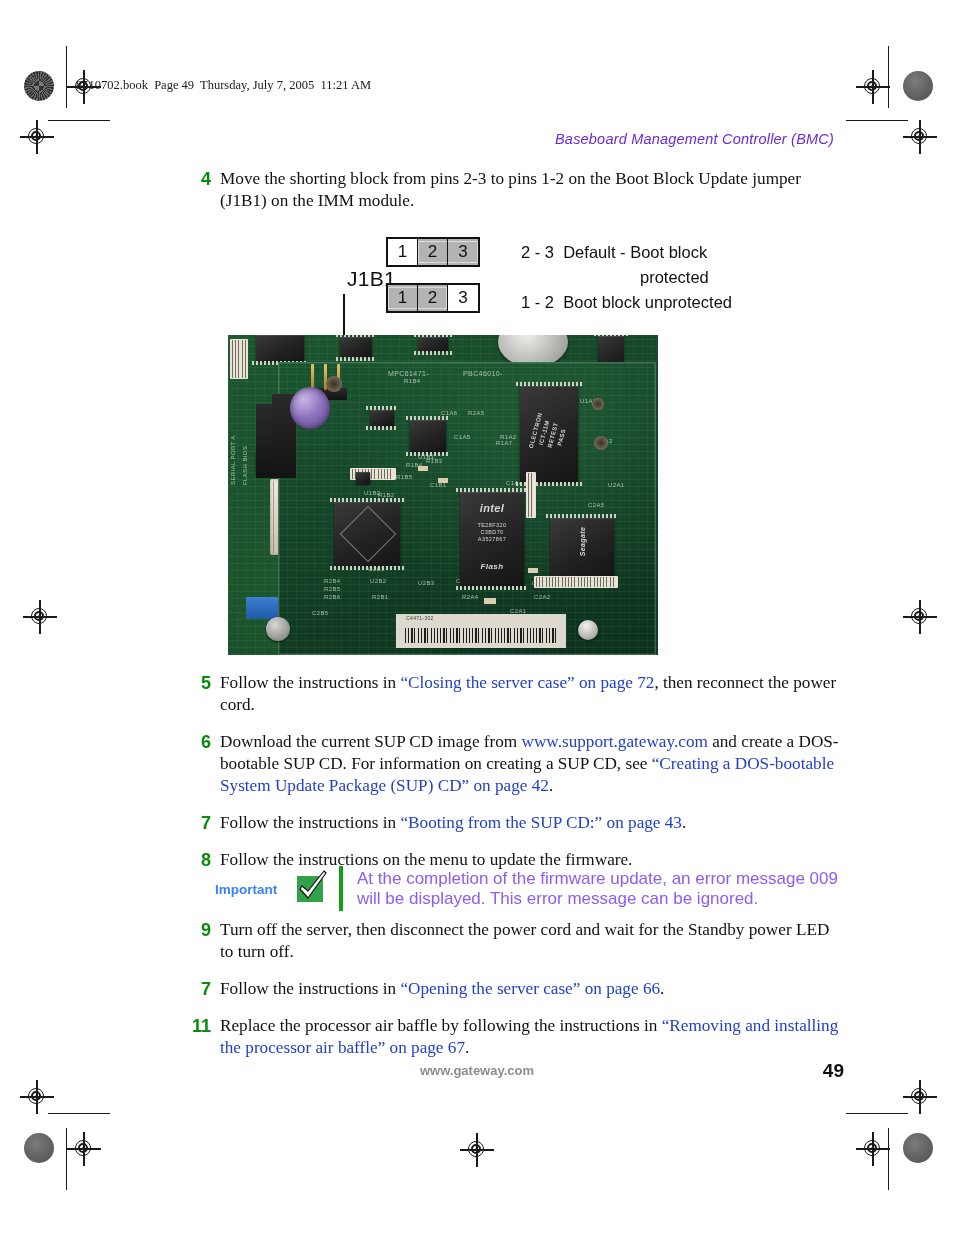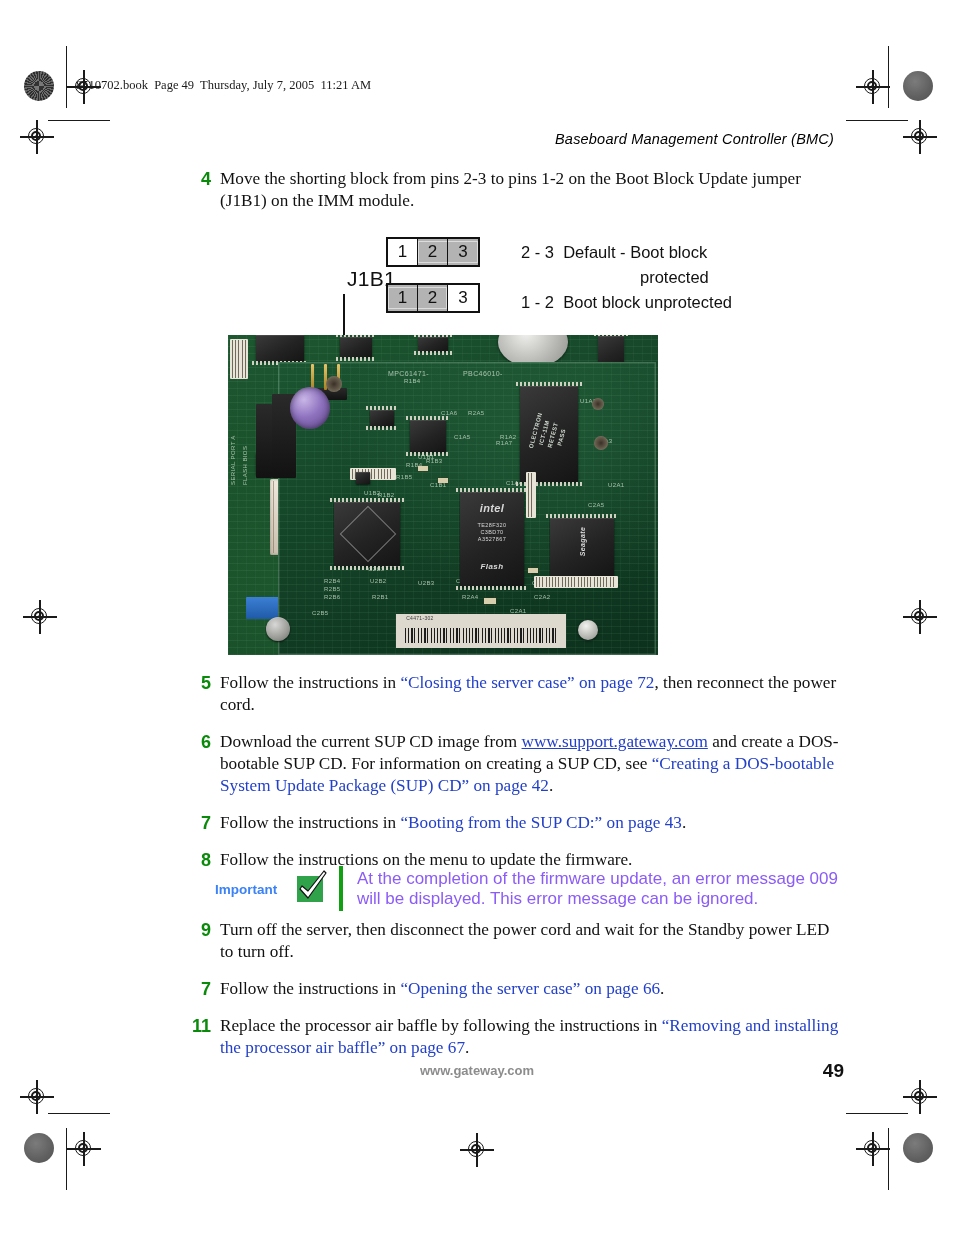--- a/index.html
+++ b/index.html
@@ -79,21 +79,21 @@
 
   
   .page-header {
     position: absolute;
     left: 0; top: 131px;
     width: 834px;
     text-align: right;
     font-family: "Liberation Sans", sans-serif;
     font-style: italic;
     font-size: 14.5px;
-    color: #000000;
+    color: #6d28d9;
     letter-spacing: .2px;
   }
 
   .book-line {
     position: absolute;
     left: 76px; top: 78px;
     font-family: "Liberation Serif", serif;
     font-size: 12.5px;
     color: #1a1a1a;
     white-space: pre;
@@ -121,21 +121,21 @@
     line-height: 22px;
   }
   .step-body {
     flex: 1 1 auto;
     font-family: "Liberation Serif", serif;
     font-size: 17.2px;
     line-height: 22px;
     color: #111;
   }
   .lnk { color: #2340c8; }
-  .lnk-u { color: #2340c8; text-decoration: underline; }
+  .lnk-u { color: #2340c8; }
 
   
   .jumper-figure {
     position: absolute;
     left: 228px; top: 232px;
     width: 620px; height: 100px;
   }
   .j-label {
     position: absolute;
     left: 86px; top: 35px;

